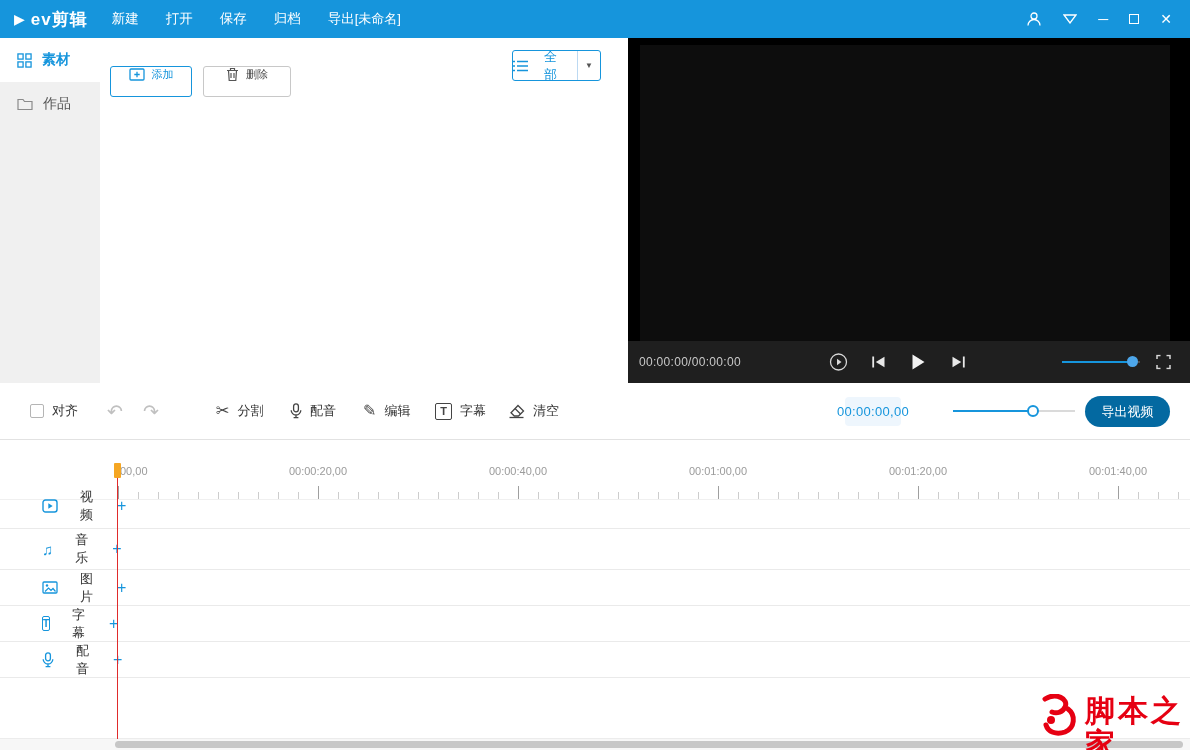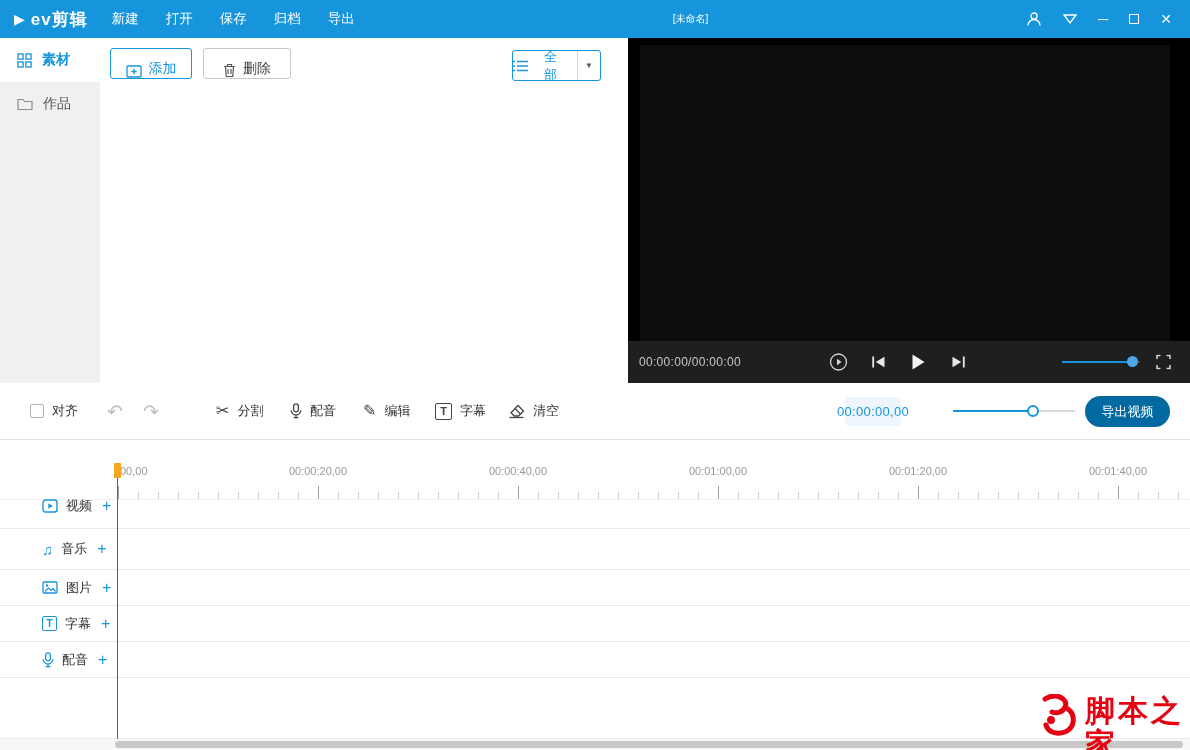--- a/index.html
+++ b/index.html
@@ -6,34 +6,34 @@
   body{background:#fff;font-family:"Liberation Sans","DejaVu Sans",sans-serif}
   .app{position:relative;width:1190px;height:750px;background:#fff;overflow:hidden}
 
   
   .topbar{position:absolute;left:0;top:0;width:1190px;height:38px;background:#1695dc;display:flex;align-items:center;color:#fff}
   .logo{display:flex;align-items:center;gap:6px;padding:0 8px 0 14px}
   .logo-tri{font-size:14px;line-height:1}
   .logo-text{font-size:17px;font-weight:bold;letter-spacing:1px}
   .menu{display:flex;gap:27px;margin-left:16px;font-size:13.5px}
   .menu-item{cursor:pointer}
-  .doc-title{flex:1;text-align:center;font-size:10px}
+  .doc-title{flex:1;font-size:13px}
   .win{display:flex;align-items:center;gap:21px;padding-right:18px;height:38px}
   .win-glyph{font-size:14px;line-height:1;cursor:pointer}
   .win-ico{display:flex;align-items:center;cursor:pointer}
   .maxbox{display:block;width:10px;height:10px;border:1.5px solid #fff}
 
   
   .sidebar{position:absolute;left:0;top:38px;width:100px;height:345px;background:#f0f0f0}
   .side-item{height:44px;display:flex;align-items:center;gap:10px;padding-left:17px;font-size:14px;color:#555;cursor:pointer}
   .side-item.active{background:#fff;color:#1695dc;font-weight:bold}
 
   
   .material{position:absolute;left:100px;top:38px;width:528px;height:345px;background:#fff}
-  .btn{position:absolute;top:10px;height:31px;display:flex;align-items:flex-end;justify-content:center;gap:7px;background:#fff;border-radius:3px;font-size:14px;cursor:pointer;font-family:inherit}
+  .btn{position:absolute;top:28px;height:31px;display:flex;align-items:flex-start;justify-content:center;gap:7px;background:#fff;border-radius:3px;font-size:11px;cursor:pointer;font-family:inherit}
   .btn-add{left:10px;width:82px;border:1px solid #1695dc;color:#1695dc}
   .btn-del{left:103px;width:88px;border:1px solid #c8c8c8;color:#444}
   .filter{position:absolute;top:12px;right:27px;width:89px;height:31px;border:1px solid #1695dc;border-radius:3px;display:flex;align-items:center;gap:16px;color:#1695dc;font-size:13px;cursor:pointer}
   .filter-caret{margin-left:auto;border-left:1px solid #bcd9f2;height:100%;display:flex;align-items:center;padding:0 7px;font-size:8px;color:#555}
   .btn-ico{display:flex;align-items:center}
 
   
   .preview{position:absolute;left:628px;top:38px;width:562px;height:345px;background:#000}
   .video{position:absolute;left:12px;top:7px;width:530px;height:296px;background:#0d0d0d}
   .pcontrols{position:absolute;left:0;bottom:0;width:562px;height:42px;background:#1f1f1f}
@@ -70,21 +70,21 @@
   .r1{left:318px;transform:translateX(-50%)}
   .r2{left:518px;transform:translateX(-50%)}
   .r3{left:718px;transform:translateX(-50%)}
   .r4{left:918px;transform:translateX(-50%)}
   .r5{left:1118px;transform:translateX(-50%)}
   .minor-ticks{position:absolute;left:118px;right:0;bottom:0;height:7px;background:repeating-linear-gradient(to right,#cdcdcd 0 1px,transparent 1px 20px)}
   .mtick{position:absolute;bottom:0;width:1px;height:13px;background:#9f9f9f}
   .m0{left:118px}.m1{left:318px}.m2{left:518px}.m3{left:718px}.m4{left:918px}.m5{left:1118px}
   .track-row{position:absolute;left:0;width:1190px;border-bottom:1px solid #eaeaea}
   .row1{top:44px;height:45px}.row2{top:89px;height:41px}.row3{top:130px;height:36px}.row4{top:166px;height:36px}.row5{top:202px;height:36px}
-  .track-head{position:absolute;left:0;top:0;bottom:0;width:117px;display:flex;align-items:center;gap:8px;padding-left:42px}
+  .track-head{position:absolute;left:0;top:0;bottom:0;width:117px;display:flex;align-items:center;gap:22px;padding-left:42px}
   .tk-icon{display:flex;align-items:center;color:#1695dc}
   .music-glyph{font-size:15px;color:#1695dc;line-height:1}
   .tbox-blue{width:15px;height:15px;border:1.3px solid #1695dc;border-radius:2px;display:flex;align-items:center;justify-content:center;font-size:10px;font-weight:bold;color:#1695dc}
   .tk-label{font-size:13px;color:#333}
   .tk-add{font-size:16px;color:#1695dc;cursor:pointer;margin-left:2px;line-height:1}
   .track-lane{position:absolute;left:117px;top:0;right:0;bottom:0}
   .playhead-line{position:absolute;left:117px;top:23px;width:1px;height:276px;background:#e02b2b;z-index:2}
   .playhead-handle{position:absolute;left:114px;top:23px;width:7px;height:15px;background:#f5a623;border-radius:1px;z-index:3;cursor:ew-resize}
   .hscroll{position:absolute;left:0;bottom:0;width:1190px;height:12px;background:#f7f7f7;border-top:1px solid #ececec}
   .hthumb{position:absolute;left:115px;top:2px;width:1068px;height:7px;border-radius:3.5px;background:#c7c7c7;cursor:grab}

